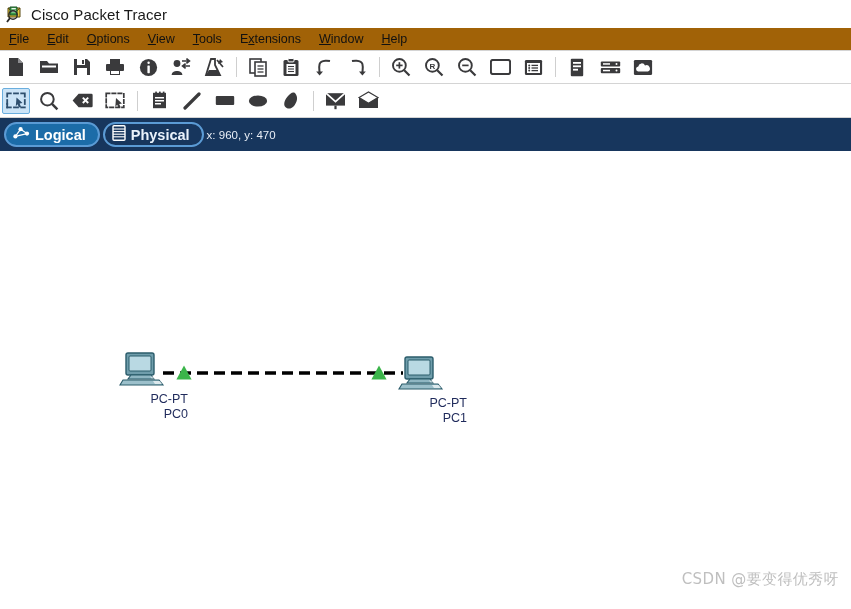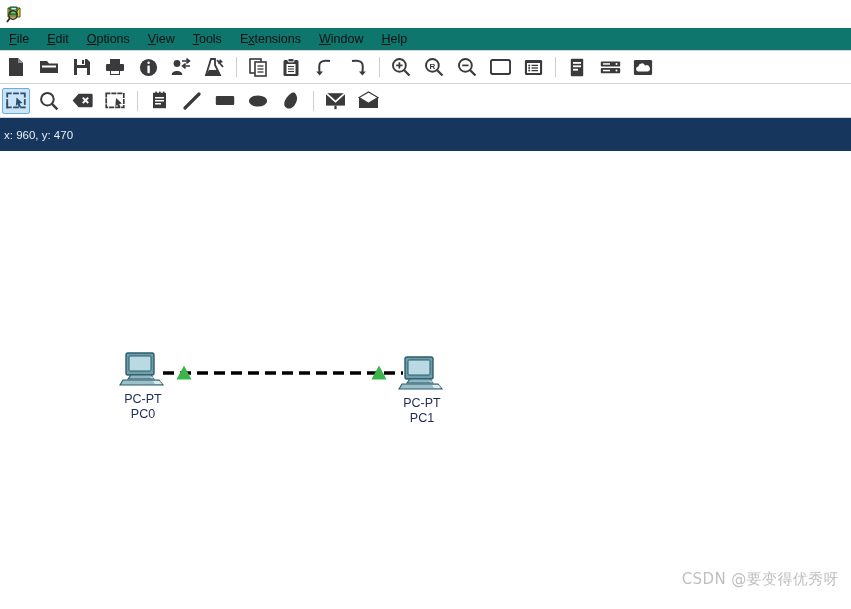--- a/index.html
+++ b/index.html
@@ -38,21 +38,21 @@
     color: #1a1a1a;
     letter-spacing: 0.1px;
     white-space: nowrap;
   }
 
   
   #menubar {
     position: absolute;
     left: 0; top: 28px;
     width: 851px; height: 23px;
-    background: #0f766e;
+    background: #a16207;
     display: flex;
     align-items: center;
     border-bottom: 1px solid #d4d4d4;
     box-sizing: border-box;
   }
   .menu-item {
     font-size: 12.5px;
     color: #111;
     padding: 1px 9px;
     white-space: nowrap;
@@ -159,20 +159,21 @@
     width: 48px; height: 40px;
     margin: 0 auto;
     position: relative;
   }
   .dev-label {
     font-size: 12.5px;
     color: #1f2a5b;
     line-height: 14px;
     margin-top: 1px;
     white-space: nowrap;
+    text-align: right;
   }
 
   #link-line {
     position: absolute;
     pointer-events: none;
   }
 
   .link-tri { position: absolute; }
 
   
@@ -196,20 +197,21 @@
       <path d="M3 4 L15 4 L15 13 L3 13 Z" fill="#e8c83c" stroke="#5a4a10" stroke-width="1"></path>
       <path d="M3 4 L9 9.5 L15 4" fill="none" stroke="#5a4a10" stroke-width="1"></path>
       <path d="M5 3 L12 3 L12 11 L5 11 Z" fill="#3a9b4a" stroke="#1d5226" stroke-width="1"></path>
       <line x1="6.5" y1="4.5" x2="10.8" y2="4.5" stroke="#ffffff" stroke-width="0.9"></line>
       <line x1="6.5" y1="6.2" x2="10.8" y2="6.2" stroke="#ffffff" stroke-width="0.9"></line>
       <line x1="6.5" y1="7.9" x2="10.8" y2="7.9" stroke="#ffffff" stroke-width="0.9"></line>
       <circle cx="8" cy="11" r="4.2" fill="none" stroke="#2a2a2a" stroke-width="1.4"></circle>
       <line x1="5" y1="14" x2="2" y2="18" stroke="#2a2a2a" stroke-width="1.8"></line>
     </svg>
   </div>
+  <div id="title-text">Cisco Packet Tracer</div>
 </div>
 
 <div id="menubar">
   <div class="menu-item"><span class="mn">F</span>ile</div>
   <div class="menu-item"><span class="mn">E</span>dit</div>
   <div class="menu-item"><span class="mn">O</span>ptions</div>
   <div class="menu-item"><span class="mn">V</span>iew</div>
   <div class="menu-item"><span class="mn">T</span>ools</div>
   <div class="menu-item">E<span class="mn">x</span>tensions</div>
   <div class="menu-item"><span class="mn">W</span>indow</div>
@@ -460,21 +462,46 @@
   </div>
   <div class="tbtn">
     <svg width="21" height="19" viewBox="0 0 21 19">
         <path d="M1 6.6 L10.5 1 L20 6.6 V17 H1 Z" fill="#3a3a3c"></path>
         <path d="M1 6.6 L10.5 12.2 L20 6.6 L10.5 1 Z" fill="#ffffff" stroke="#3a3a3c" stroke-width="1.2"></path>
       </svg>
   </div>
 </div>
 
 <div id="viewbar">
-
+  <div class="view-pill sel">
+    <span>
+      <svg width="17" height="15" viewBox="0 0 17 15">
+        <line x1="2.4" y1="11.4" x2="7.6" y2="4.2" stroke="#ffffff" stroke-width="1.2"></line>
+        <line x1="7.6" y1="4.2" x2="14" y2="8.6" stroke="#ffffff" stroke-width="1.2"></line>
+        <line x1="2.4" y1="11.4" x2="14" y2="8.6" stroke="#ffffff" stroke-width="1.2"></line>
+        <circle cx="2.4" cy="11.4" r="2.1" fill="#ffffff"></circle>
+        <circle cx="7.6" cy="4.2" r="2.1" fill="#ffffff"></circle>
+        <circle cx="14" cy="8.6" r="2.1" fill="#ffffff"></circle>
+      </svg>
+    </span>
+    <span class="plabel">Logical</span>
+  </div>
+
+  <div class="view-pill unsel">
+    <span>
+      <svg width="14" height="16" viewBox="0 0 14 16">
+        <rect x="1" y="0.8" width="12" height="14.4" rx="1" fill="none" stroke="#ffffff" stroke-width="1.4"></rect>
+        <line x1="1" y1="4" x2="13" y2="4" stroke="#ffffff" stroke-width="1.1"></line>
+        <line x1="1" y1="6.6" x2="13" y2="6.6" stroke="#ffffff" stroke-width="1.1"></line>
+        <line x1="1" y1="9.2" x2="13" y2="9.2" stroke="#ffffff" stroke-width="1.1"></line>
+        <line x1="1" y1="11.8" x2="13" y2="11.8" stroke="#ffffff" stroke-width="1.1"></line>
+      </svg>
+    </span>
+    <span class="plabel">Physical</span>
+  </div>
 
   <div id="coords">x: 960, y: 470</div>
 </div>
 
 <div id="workspace">
 
   <svg id="link-line" width="851" height="458" style="left:0; top:0;">
     <line x1="163" y1="222" x2="403" y2="222" stroke="#000000" stroke-width="3.4" stroke-dasharray="11 6"></line>
   </svg>
 

